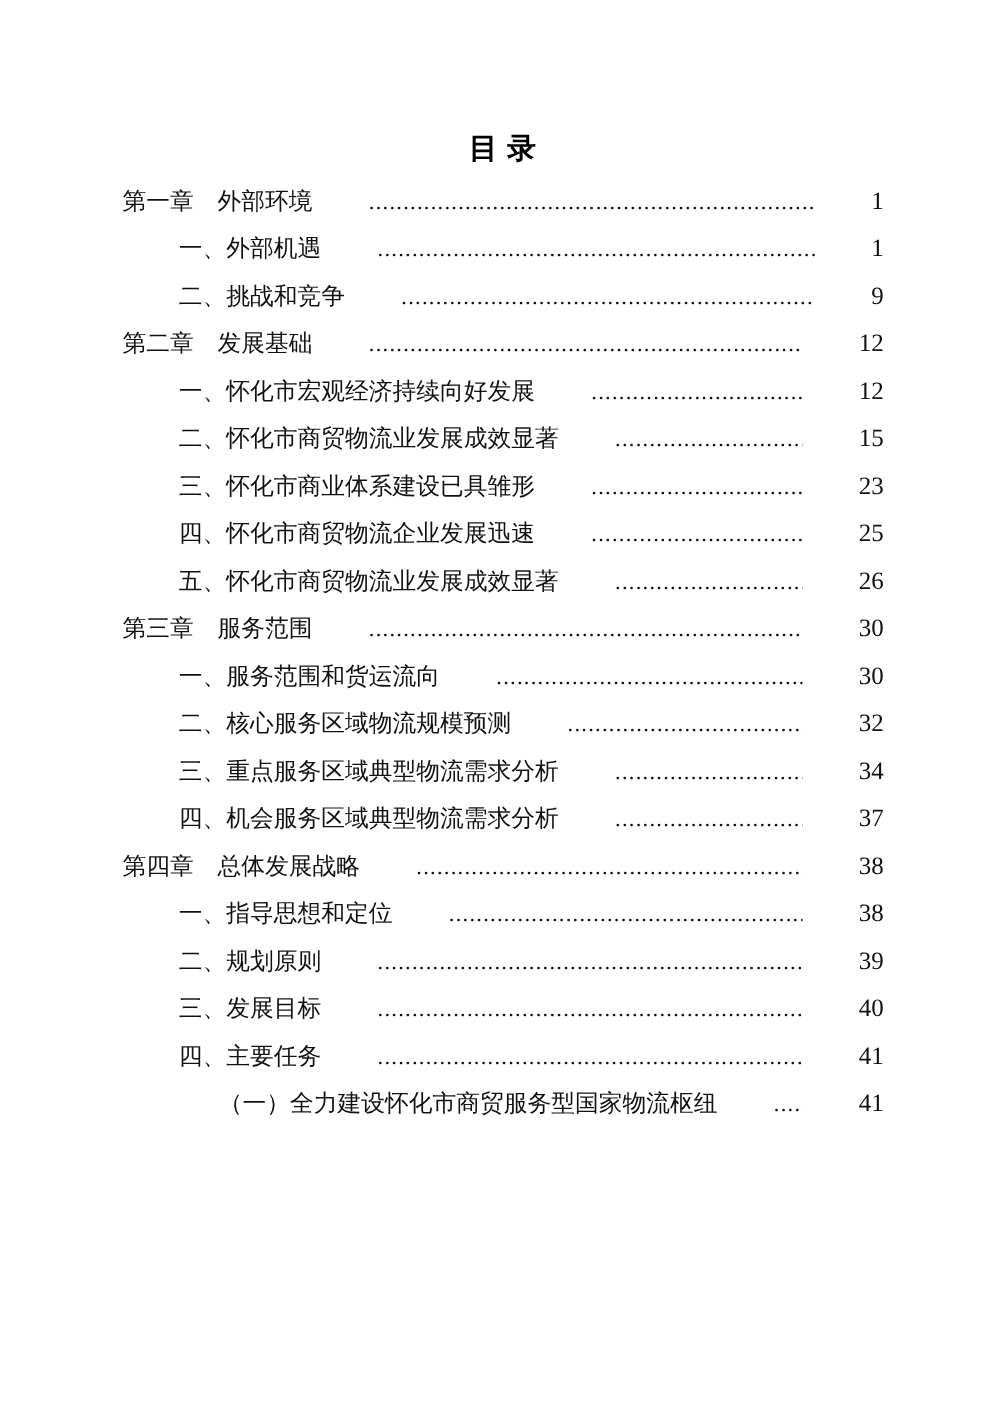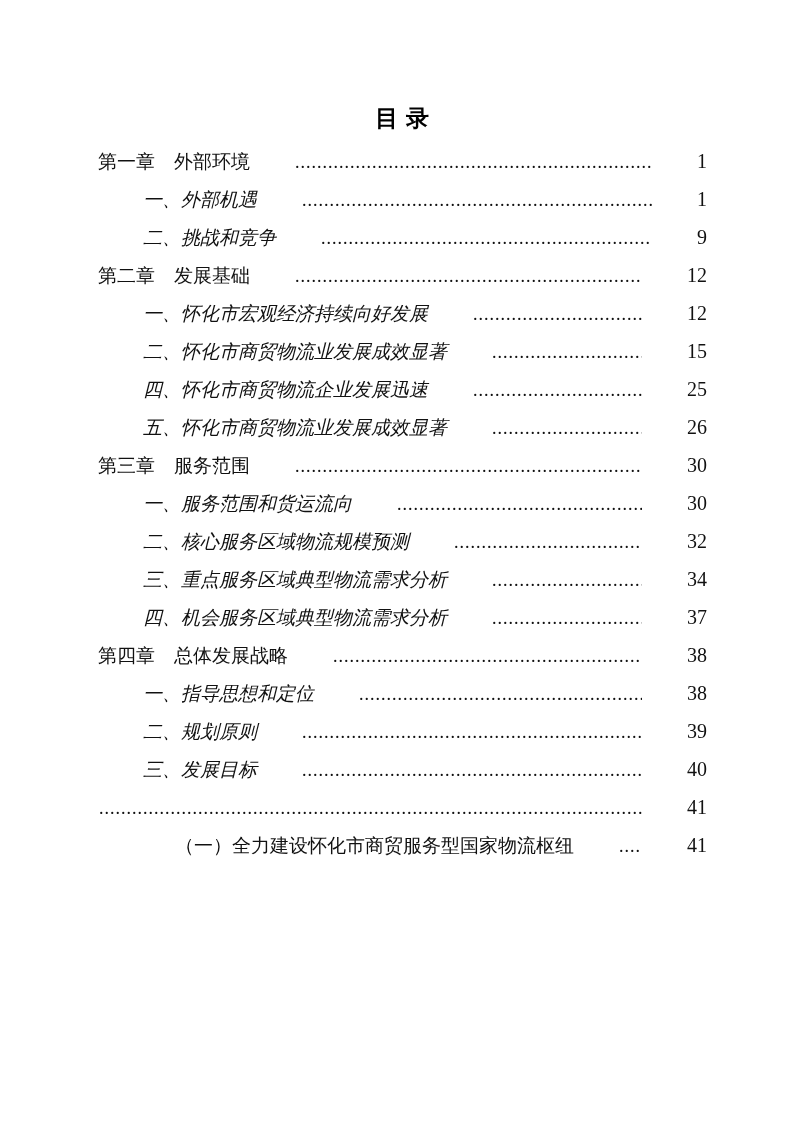--- a/index.html
+++ b/index.html
@@ -33,21 +33,21 @@
   .toc-row {
     display: flex;
     align-items: baseline;
     line-height: 38px;
     height: 38px;
     font-size: 19px;
     white-space: nowrap;
     gap: 44px;
   }
   .toc-row.level-0 .toc-text { padding-left: 0; }
-  .toc-row.level-1 .toc-text { padding-left: 45px; font-style: italic; }
+  .toc-row.level-1 .toc-text { padding-left: 45px; }
   .toc-row.level-2 .toc-text { padding-left: 77px; font-family: Liberation Mono, monospace; }
   .toc-text {
     flex: 0 0 auto;
     color: #111111;
   }
   .leader {
     flex: 1 1 auto;
     overflow: hidden;
     white-space: nowrap;
     margin: 0 1px;
@@ -100,20 +100,25 @@
     <span class="leader"></span>
     <span class="page-num">12</span>
   </div>
 
   <div class="toc-row level-1">
     <span class="toc-text">二、怀化市商贸物流业发展成效显著</span>
     <span class="leader"></span>
     <span class="page-num">15</span>
   </div>
 
+  <div class="toc-row level-1">
+    <span class="toc-text">三、怀化市商业体系建设已具雏形</span>
+    <span class="leader"></span>
+    <span class="page-num">23</span>
+  </div>
 
   <div class="toc-row level-1">
     <span class="toc-text">四、怀化市商贸物流企业发展迅速</span>
     <span class="leader"></span>
     <span class="page-num">25</span>
   </div>
 
   <div class="toc-row level-1">
     <span class="toc-text">五、怀化市商贸物流业发展成效显著</span>
     <span class="leader"></span>
@@ -168,20 +173,21 @@
     <span class="page-num">39</span>
   </div>
 
   <div class="toc-row level-1">
     <span class="toc-text">三、发展目标</span>
     <span class="leader"></span>
     <span class="page-num">40</span>
   </div>
 
   <div class="toc-row level-1">
+    <span class="toc-text">四、主要任务</span>
     <span class="leader"></span>
     <span class="page-num">41</span>
   </div>
 
   <div class="toc-row level-2">
     <span class="toc-text">（一）全力建设怀化市商贸服务型国家物流枢纽</span>
     <span class="leader"></span>
     <span class="page-num">41</span>
   </div>
 </div>

